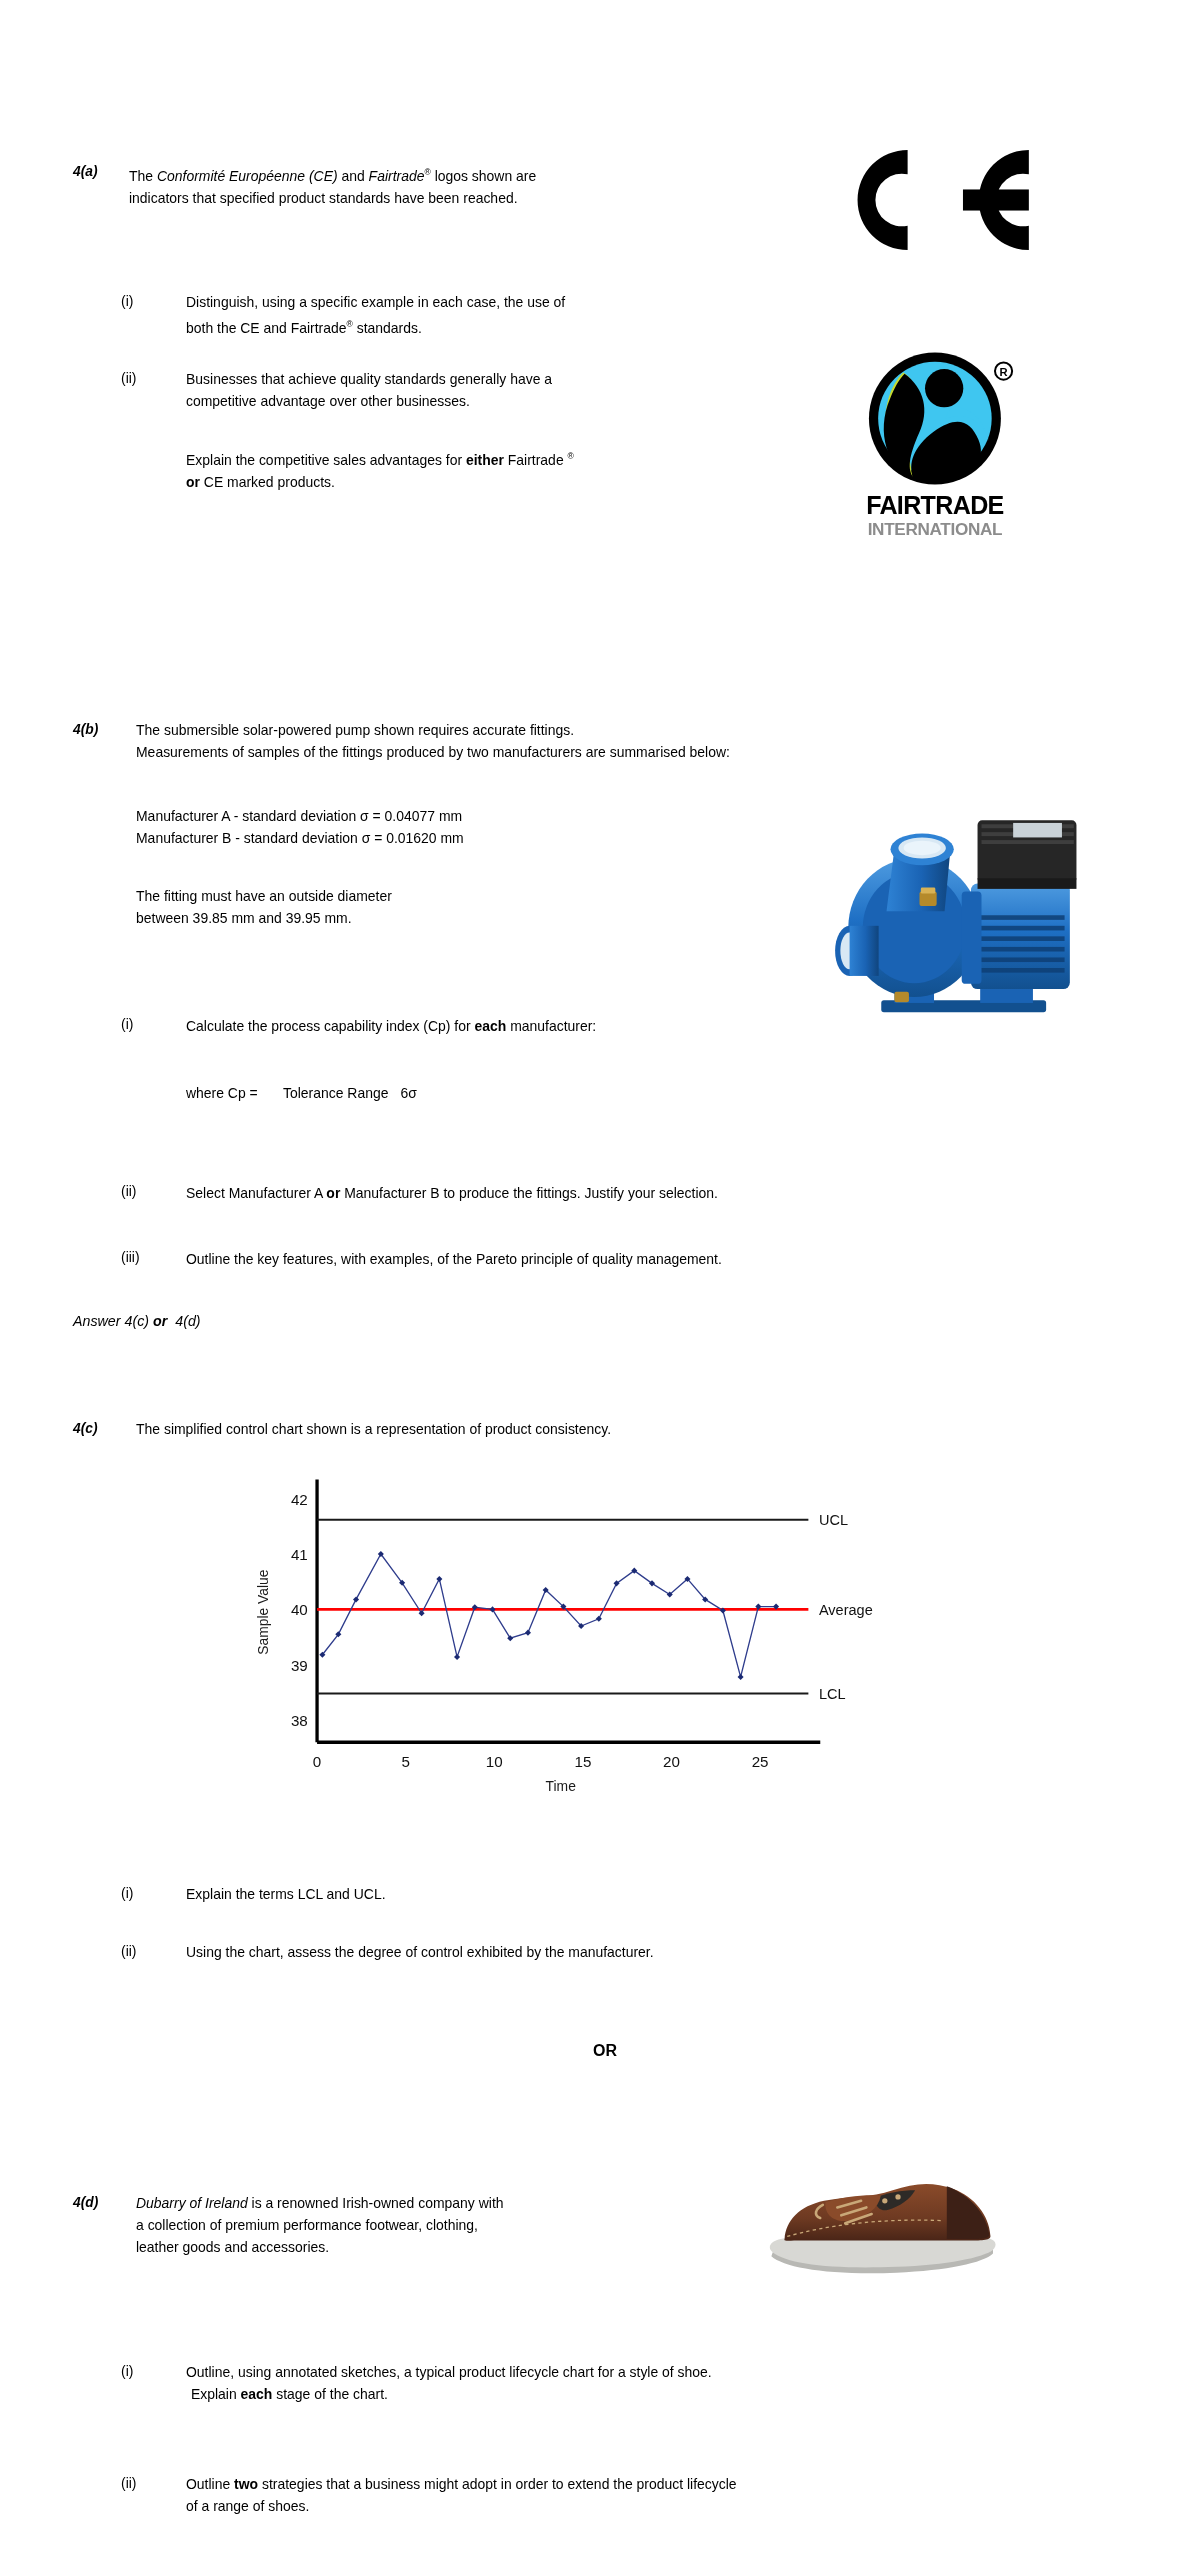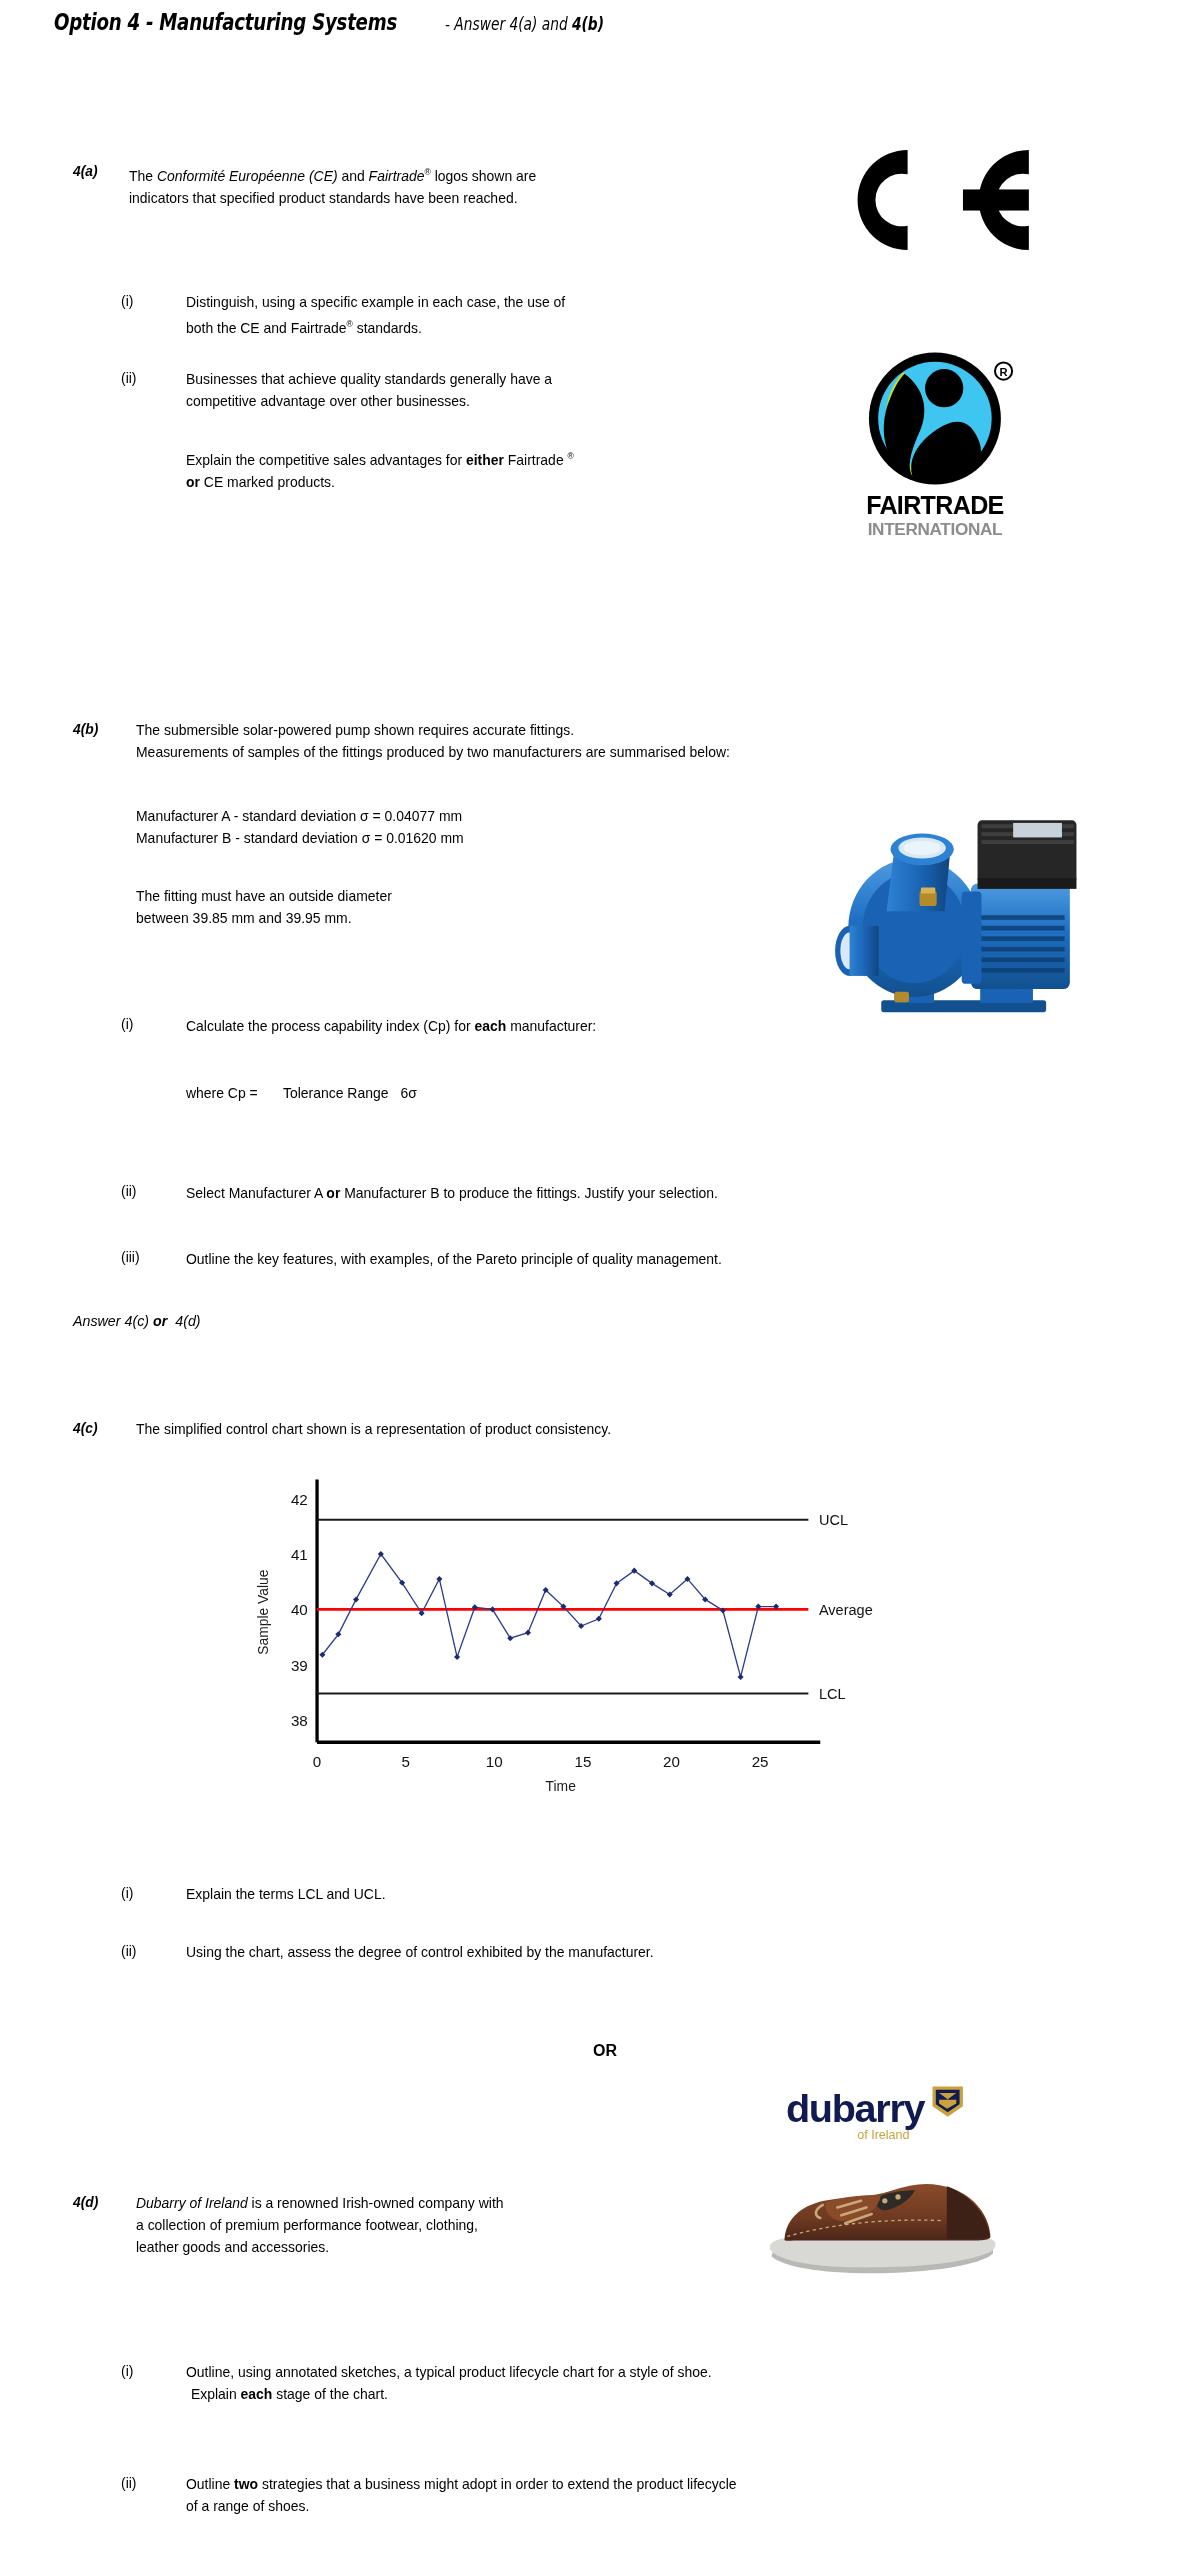--- a/index.html
+++ b/index.html
@@ -68,23 +68,20 @@
   .chart-wrap{position:absolute;}
   .axis-title{font-family:"Liberation Sans",sans-serif;font-size:21px;fill:#1a1a1a;}
   .tick-lbl{font-family:"Liberation Sans",sans-serif;font-size:23px;fill:#111;}
   .limit-lbl{font-family:"Liberation Sans",sans-serif;font-size:22px;fill:#111;}
 </style>
 </head>
 <body>
 
 <div class="page">
 
-  <div class="title-row">
-    <span class="title-main">Option 4 - Manufacturing Systems</span><span class="title-sub"><span> - Answer </span><span>4(a)</span><span> and </span><b>4(b)</b></span>
-  </div>
 
   <div class="qlabel" style="left:73px;top:162px;">4(a)</div>
   <div class="qbody" style="left:129px;top:161px;width:594px;">
     <span>The </span><i>Conformité Européenne (CE)</i><span> and </span><i>Fairtrade</i><span class="sup">®</span><span> logos shown are</span><br>
     <span>indicators that specified product standards have been reached.</span>
   </div>
 
   <div class="rom" style="left:121px;top:292px;">(i)</div>
   <div class="qbody" style="left:186px;top:291px;width:568px;">
     <span>Distinguish, using a specific example in each case, the use of</span><br>
@@ -284,31 +281,20 @@
   </div>
 
   <div class="rom" style="left:121px;top:1884px;">(i)</div>
   <div class="qbody" style="left:186px;top:1883px;width:594px;">Explain the terms LCL and UCL.</div>
 
   <div class="rom" style="left:121px;top:1942px;">(ii)</div>
   <div class="qbody" style="left:186px;top:1941px;width:760px;">Using the chart, assess the degree of control exhibited by the manufacturer.</div>
 
   <div class="or-word" style="left:593px;top:2042px;">OR</div>
 
-  <div class="img-wrap" style="left:786px;top:2081px;width:198px;height:63px;">
-    <svg width="198" height="63" viewBox="0 0 300 95" aria-label="dubarry of Ireland logo">
-      <text x="0" y="62" font-family="Liberation Sans, sans-serif" font-size="60" font-weight="700" fill="#121A52" letter-spacing="-2">dubarry</text>
-      <g transform="translate(222,8)">
-        <path d="M0 0 H46 V30 L23 46 L0 30 Z" fill="#C8A23C"></path>
-        <path d="M5 5 H41 V27 L23 39 L5 27 Z" fill="#121A52"></path>
-        <path d="M10 10 H36 L22 20 L36 20 V26 L22 34 L10 26 V20 L24 20 Z" fill="#C8A23C"></path>
-      </g>
-      <text x="108" y="88" font-family="Liberation Sans, sans-serif" font-size="19" fill="#C8A23C">of Ireland</text>
-    </svg>
-  </div>
 
   <div class="img-wrap" style="left:745px;top:2152px;width:277px;height:132px;">
     <svg width="277" height="132" viewBox="0 0 420 200" aria-label="brown leather deck shoe">
       <defs>
         <linearGradient id="lea" x1="0" y1="0" x2="0" y2="1">
           <stop offset="0%" stop-color="#8A4B2A"></stop>
             <stop offset="60%" stop-color="#6E3A22"></stop>
             <stop offset="100%" stop-color="#4A2517"></stop>
         </linearGradient>
       </defs>

